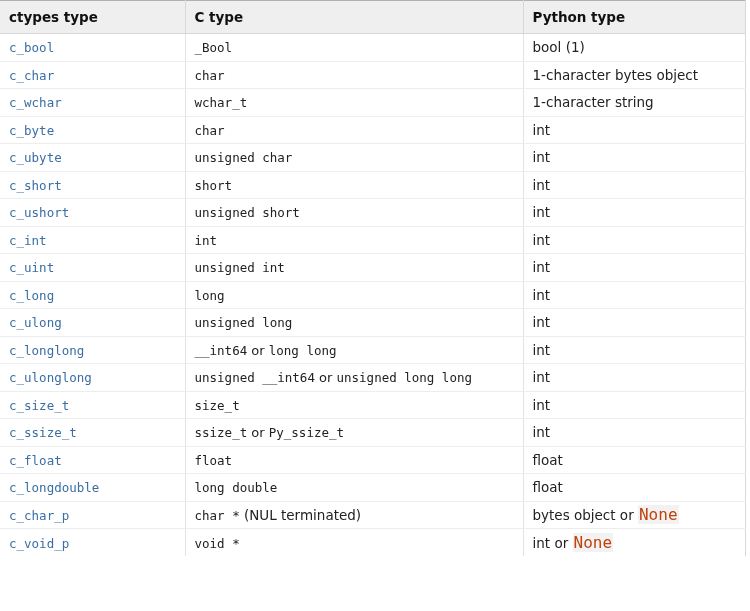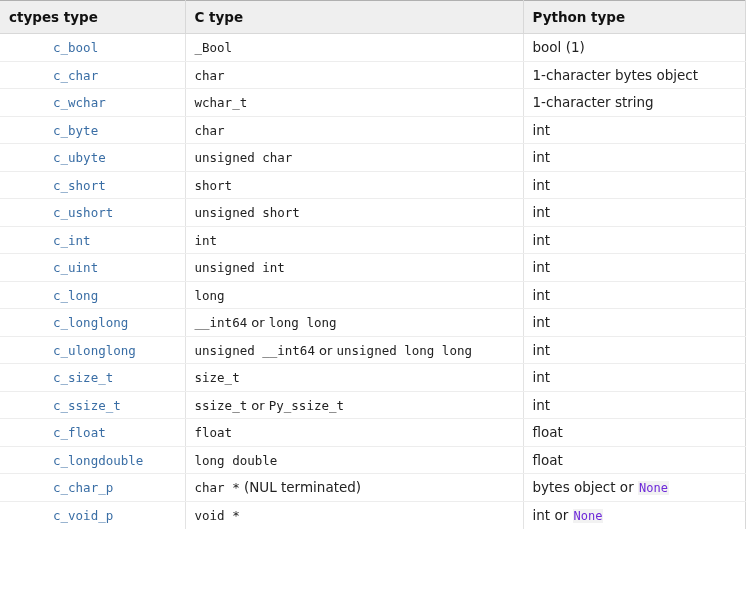--- a/index.html
+++ b/index.html
@@ -74,40 +74,39 @@
     font-family: "DejaVu Sans Mono", "Liberation Mono", monospace;
     font-size: 12.5px;
   }
 
   .xref {
     font-family: "DejaVu Sans Mono", "Liberation Mono", monospace;
     font-size: 12.5px;
     color: #3a6ea5;
     text-decoration: none;
     cursor: pointer;
-    margin-left: 44px;
   }
 
   .plain {
     font-family: "DejaVu Sans", "Liberation Sans", sans-serif;
     font-size: 13.5px;
     color: #222222;
   }
 
   .orword {
     font-family: "DejaVu Sans", "Liberation Sans", sans-serif;
     font-size: 13px;
     color: #222222;
   }
 
   .literal {
     font-family: "DejaVu Sans Mono", "Liberation Mono", monospace;
-    font-size: 12px;
+    font-size: 16px;
     background: #f2f2f2;
-    color: #6d28d9;
+    color: #c2410c;
     padding: 0 1px;
   }
 </style>
 </head>
 <body>
 
 <div class="table-wrap">
   <table class="ctypes-table">
     <colgroup>
       <col class="col-ctypes">
@@ -166,20 +165,25 @@
           <td><a class="xref">c_uint</a></td>
           <td><span class="mono">unsigned int</span></td>
           <td><span class="plain">int</span></td>
         </tr>
         <tr>
           <td><a class="xref">c_long</a></td>
           <td><span class="mono">long</span></td>
           <td><span class="plain">int</span></td>
         </tr>
         <tr>
+          <td><a class="xref">c_ulong</a></td>
+          <td><span class="mono">unsigned long</span></td>
+          <td><span class="plain">int</span></td>
+        </tr>
+        <tr>
           <td><a class="xref">c_longlong</a></td>
           <td><span class="mono">__int64</span><span class="orword"> or </span><span class="mono">long long</span></td>
           <td><span class="plain">int</span></td>
         </tr>
         <tr>
           <td><a class="xref">c_ulonglong</a></td>
           <td><span class="mono">unsigned __int64</span><span class="orword"> or </span><span class="mono">unsigned long long</span></td>
           <td><span class="plain">int</span></td>
         </tr>
         <tr>

